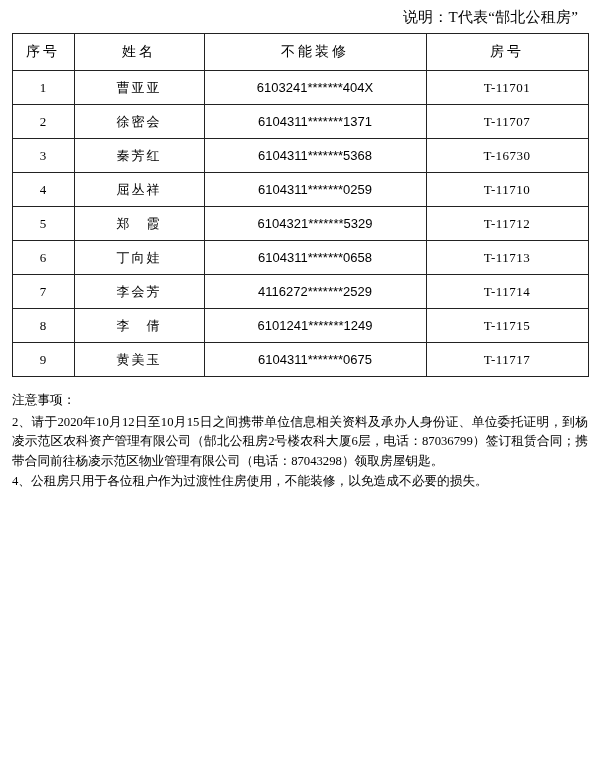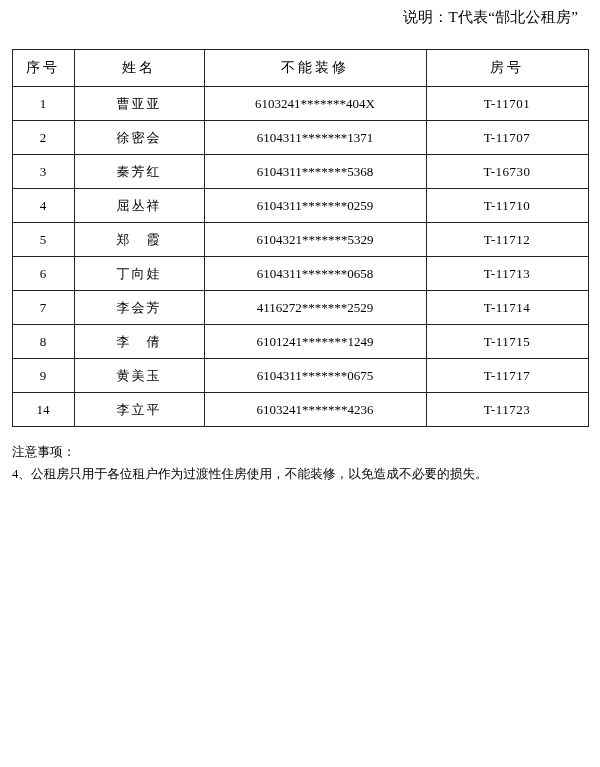--- a/index.html
+++ b/index.html
@@ -21,21 +21,21 @@
   }
   .note-line {
     text-align: right;
     font-size: 15px;
     padding: 8px 12px 6px 0;
     letter-spacing: 0.2px;
   }
   table.roster {
     border-collapse: collapse;
     width: 576px;
-    margin: 16px auto;
+    margin: 0 auto;
     table-layout: fixed;
   }
   table.roster th,
   table.roster td {
     border: 1px solid #222;
     text-align: center;
     vertical-align: middle;
     font-size: 13px;
     height: 33px;
     padding: 0 2px;
@@ -52,21 +52,21 @@
   col.c-name { width: 130px; }
   col.c-id { width: 222px; }
   col.c-room { width: 162px; }
 
   td.name {
     letter-spacing: 2px;
   }
   td.idnum {
     font-size: 12.5px;
     letter-spacing: 0px;
-    font-family: Liberation Serif, serif;
+    font-family: Liberation Sans, sans-serif;
   }
   td.room {
     font-size: 13px;
     letter-spacing: 0.5px;
   }
 
   .notices {
     margin: 14px auto 0 auto;
     width: 576px;
     font-size: 12.7px;
@@ -151,28 +151,23 @@
         <td class="name">李　倩</td>
         <td class="idnum">6101241*******1249</td>
         <td class="room">T-11715</td>
       </tr>
       <tr>
         <td>9</td>
         <td class="name">黄美玉</td>
         <td class="idnum">6104311*******0675</td>
         <td class="room">T-11717</td>
       </tr>
-      <tr>
-        <td>14</td>
-        <td class="name">李立平</td>
-        <td class="idnum">6103241*******4236</td>
-        <td class="room">T-11723</td>
-      </tr>
     </tbody>
   </table>
 
   <div class="notices">
     <p class="title">注意事项：</p>
+    <p>2、请于2020年10月12日至10月15日之间携带单位信息相关资料及承办人身份证、单位委托证明，到杨凌示范区农科资产管理有限公司（郜北公租房2号楼农科大厦6层，电话：87036799）签订租赁合同；携带合同前往杨凌示范区物业管理有限公司（电话：87043298）领取房屋钥匙。</p>
     <p>4、公租房只用于各位租户作为过渡性住房使用，不能装修，以免造成不必要的损失。</p>
 
   </div>
 
 </div>
 
 </body></html>

